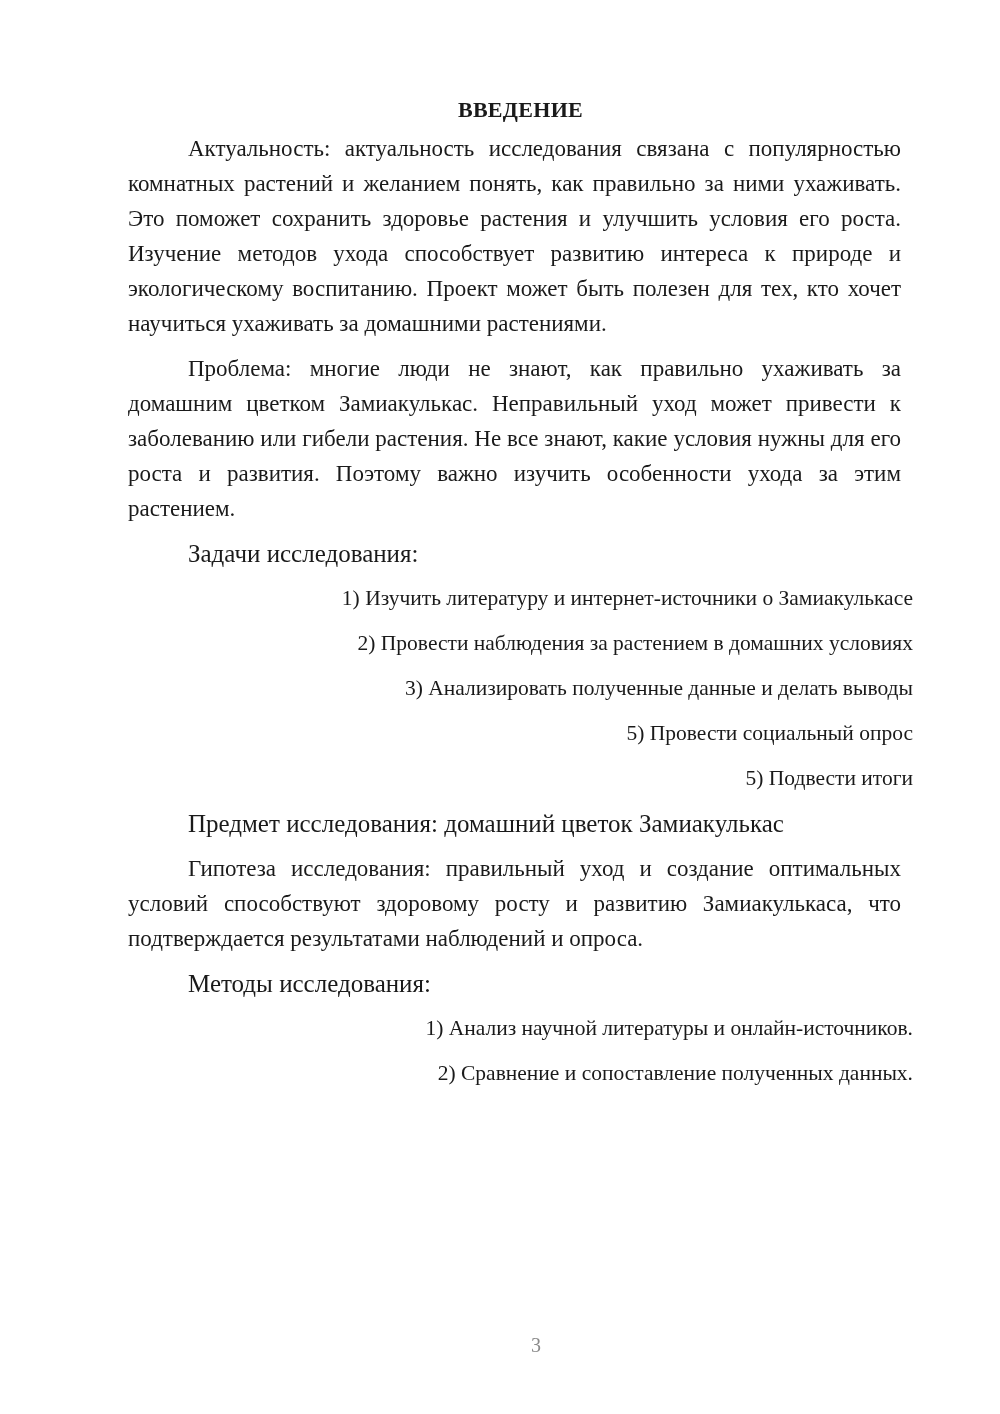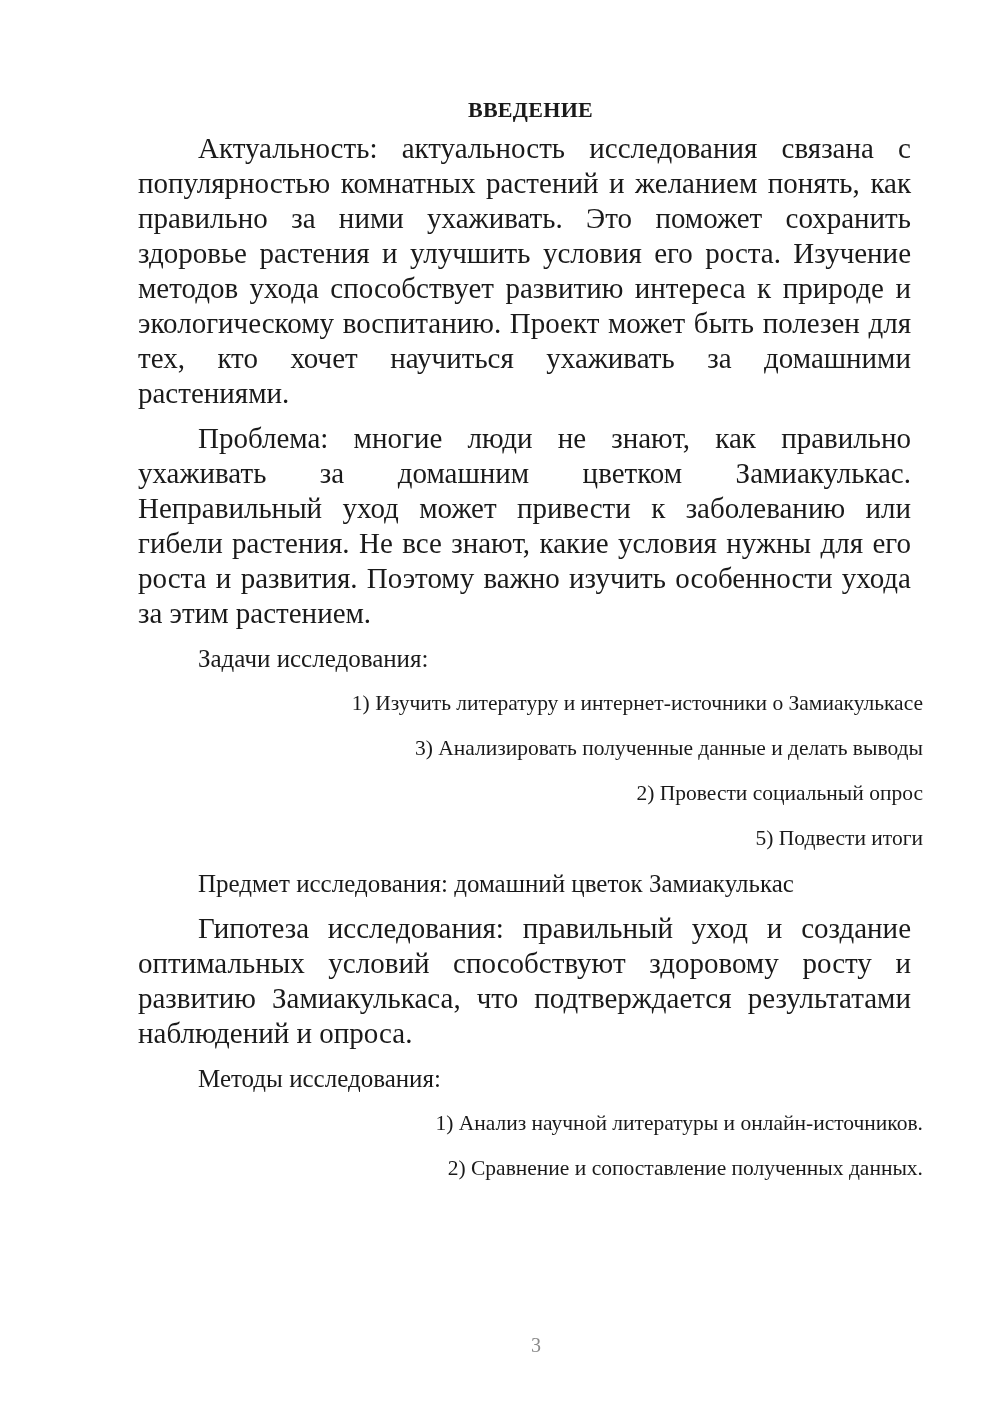--- a/index.html
+++ b/index.html
@@ -10,34 +10,34 @@
     body {
       width: 1000px;
       height: 1414px;
       position: relative;
       overflow: hidden;
       font-family: "Liberation Serif", "DejaVu Serif", serif;
       color: #1a1a1a;
     }
     .page {
       position: absolute;
-      left: 138px;
+      left: 128px;
       top: 92px;
       width: 785px;
     }
     .title {
       text-align: center;
       font-weight: bold;
       font-size: 22px;
       line-height: 36px;
       margin: 0 0 3px 0;
       letter-spacing: 0.3px;
     }
     .para {
-      font-size: 29px;
+      font-size: 23px;
       line-height: 35px;
       text-align: justify;
       text-indent: 60px;
       margin: 0 12px 10px 0;
     }
     .indent-line {
       font-size: 25px;
       line-height: 35px;
       margin: 0 0 10px 0;
       padding-left: 60px;
@@ -73,22 +73,23 @@
 
   <p class="para">Актуальность: актуальность исследования связана с популярностью комнатных растений и желанием понять, как правильно за ними ухаживать. Это поможет сохранить здоровье растения и улучшить условия его роста. Изучение методов ухода способствует развитию интереса к природе и экологическому воспитанию. Проект может быть полезен для тех, кто хочет научиться ухаживать за домашними растениями.</p>
 
   <p class="para">Проблема: многие люди не знают, как правильно ухаживать за домашним цветком Замиакулькас. Неправильный уход может привести к заболеванию или гибели растения. Не все знают, какие условия нужны для его роста и развития. Поэтому важно изучить особенности ухода за этим растением.</p>
 
 
   <div class="indent-line">Задачи исследования:</div>
 
   <ul class="list">
     <li class="list-item">1) Изучить литературу и интернет-источники о Замиакулькасе</li>
+    <li class="list-item">2) Провести наблюдения за растением в домашних условиях</li>
     <li class="list-item">3) Анализировать полученные данные и делать выводы</li>
-    <li class="list-item">2) Провести социальный опрос</li>
+    <li class="list-item">5) Провести социальный опрос</li>
     <li class="list-item">5) Подвести итоги</li>
   </ul>
 
 
   <div class="indent-line">Предмет исследования: домашний цветок Замиакулькас</div>
 
   <p class="para">Гипотеза исследования: правильный уход и создание оптимальных условий способствуют здоровому росту и развитию Замиакулькаса, что подтверждается результатами наблюдений и опроса.</p>
 
   <div class="indent-line">Методы исследования:</div>
 

